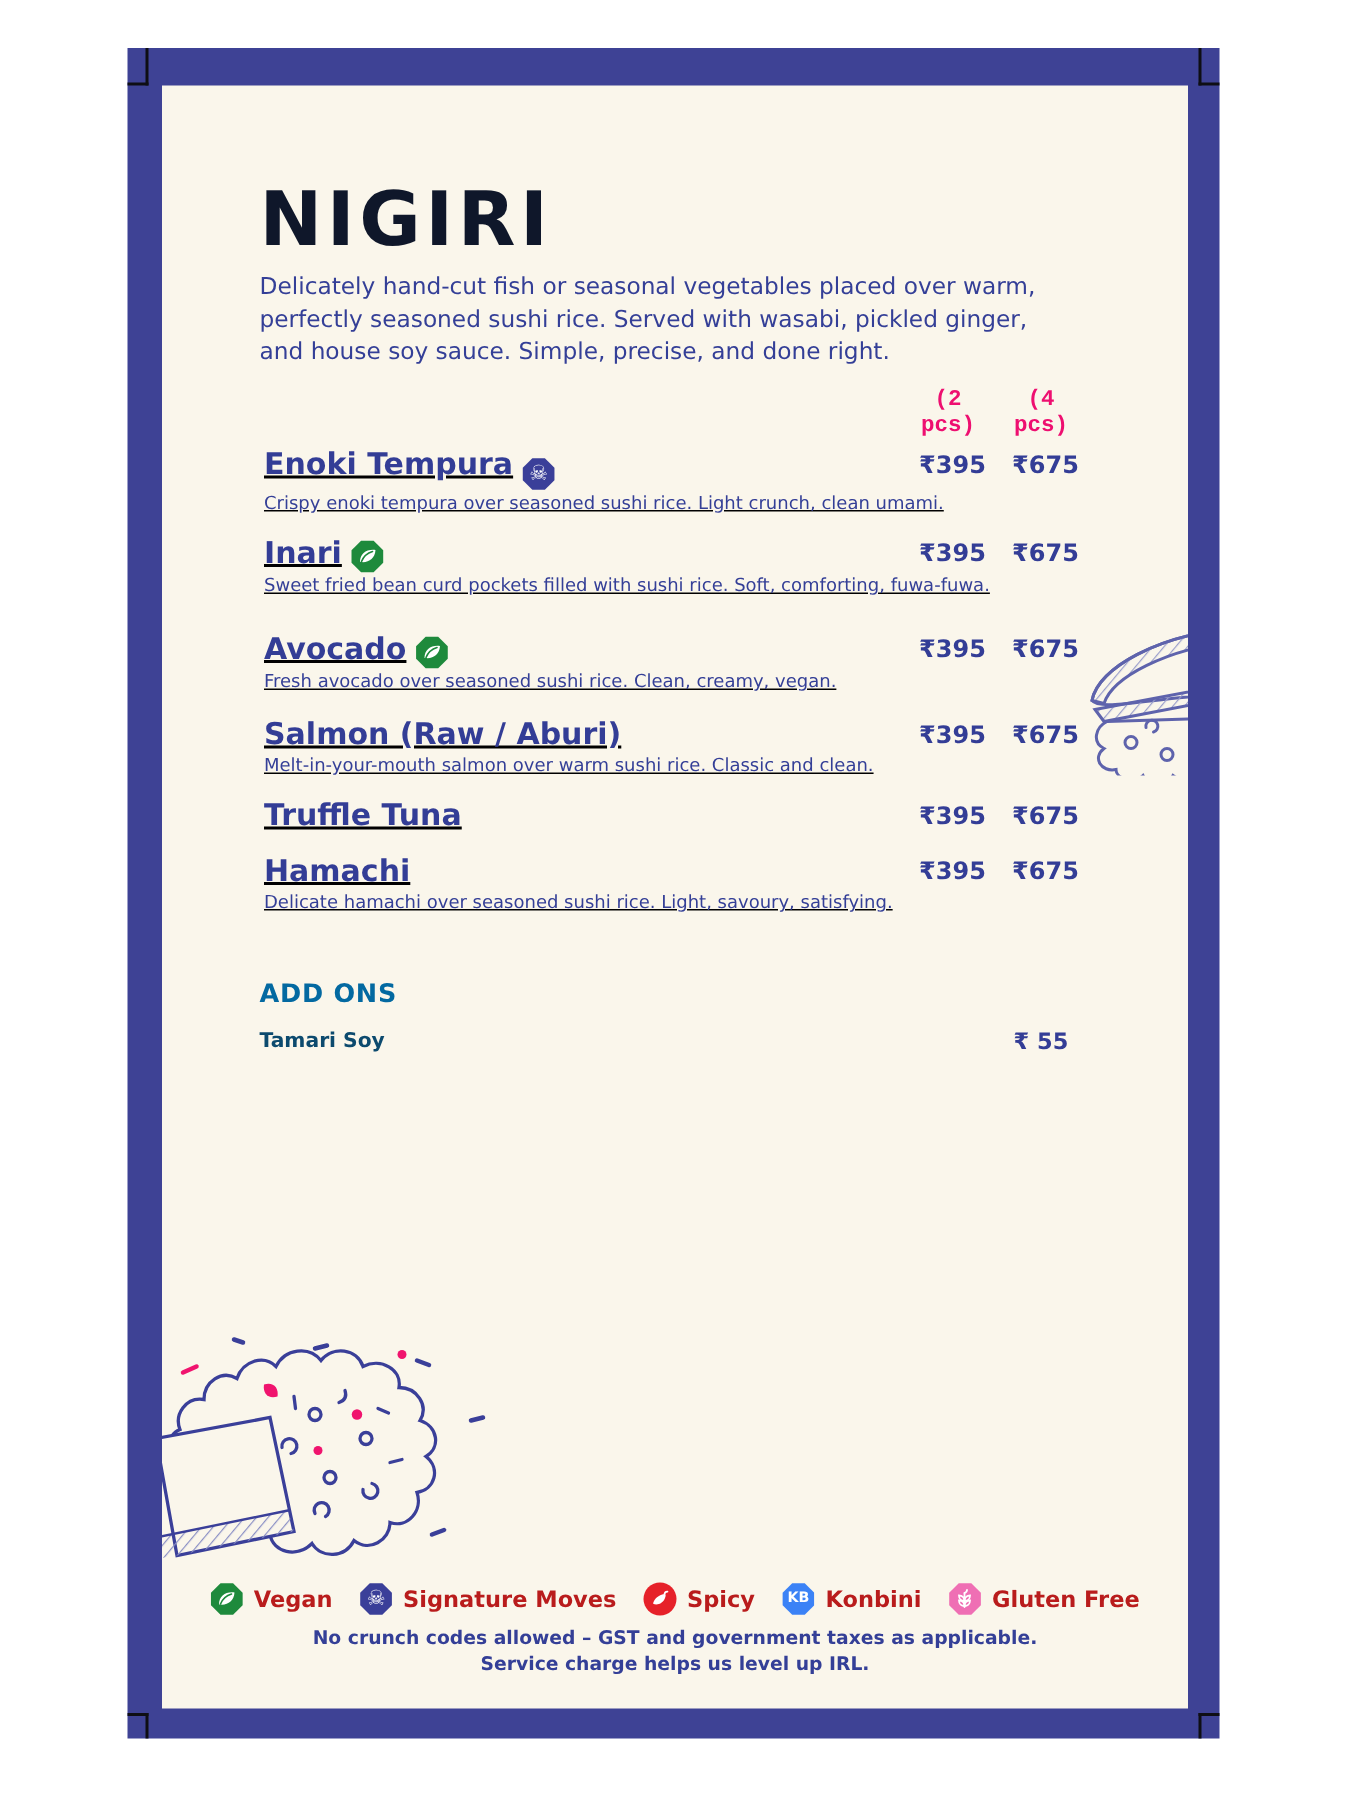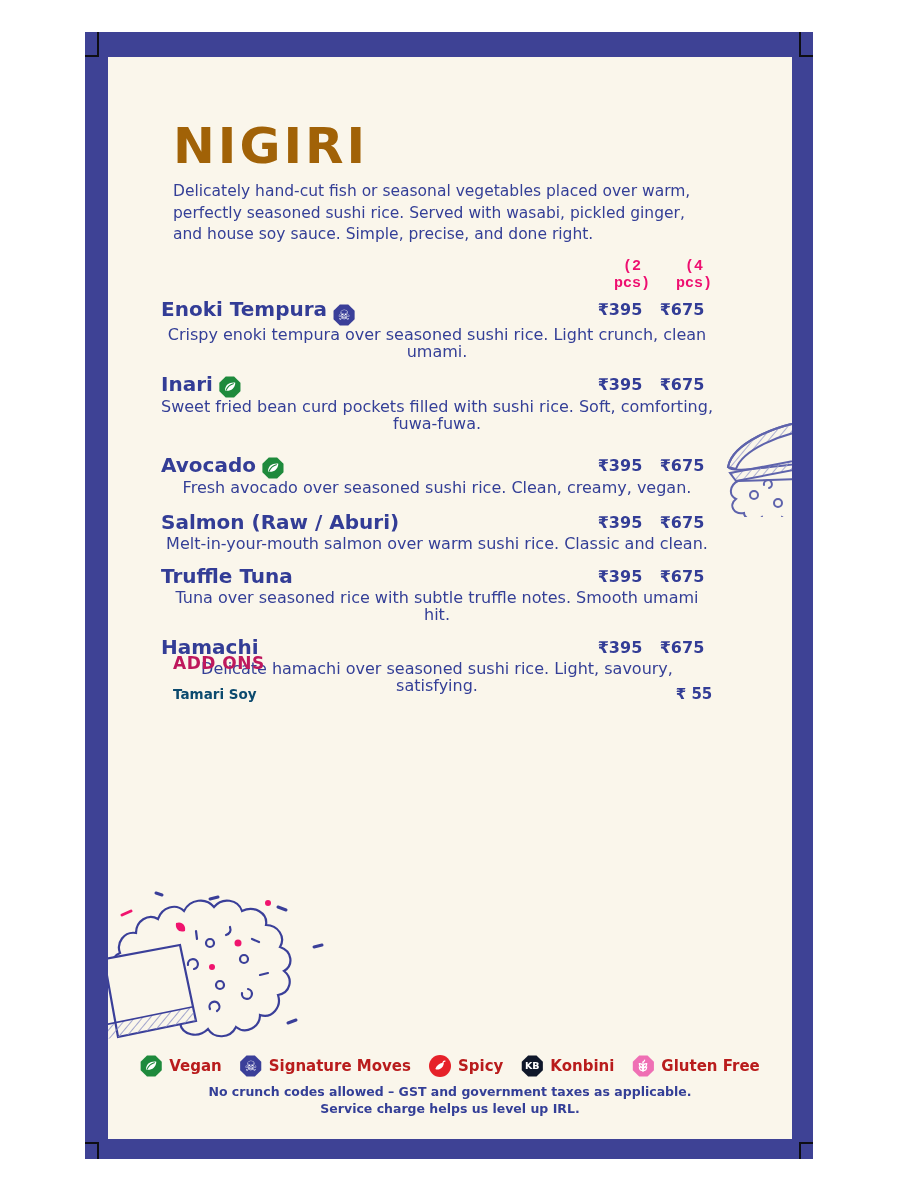--- a/index.html
+++ b/index.html
@@ -15,71 +15,71 @@
   .page{
     position:absolute;left:23px;top:25px;width:684px;height:1082px;
     background:#FAF6EB;overflow:hidden;
   }
   
   .mark{position:absolute;background:#0e0e14;}
   
   .title{
     position:absolute;left:65px;top:64px;
     font-size:50px;line-height:1;font-weight:bold;letter-spacing:3px;
-    color:#a16207;
+    color:#0f172a;
   }
   .intro{
     position:absolute;left:65px;top:124px;
     font-size:15.5px;line-height:21.5px;color:#343F97;
   }
   .intro span{display:block;}
   
   .cols{
     position:absolute;left:65px;top:201px;width:552px;
     display:flex;justify-content:flex-end;
   }
   .cols .cell{
     width:62px;text-align:center;color:#EE0F70;
     font-size:15px;font-weight:bold;font-family:Liberation Mono, monospace;
   }
   
-  .menu{position:absolute;left:53px;top:240px;width:552px;}
+  .menu{position:absolute;left:68px;top:240px;width:552px;text-decoration:underline;}
   .item{position:relative;margin-bottom:12px;}
   .item:nth-child(2){margin-bottom:21px;}
   .item:nth-child(3){margin-bottom:14px;}
   .item-name{
     font-size:20px;line-height:25px;font-weight:bold;color:#333D96;
   }
   .item-desc{
-    font-size:16px;line-height:17px;color:#343F97;text-align:center;
+    font-size:12px;line-height:17px;color:#343F97;
   }
   .prices{position:absolute;right:0;top:0;display:flex;}
   .price-cell{
     width:62px;text-align:center;font-size:16px;font-weight:bold;
     color:#333D96;line-height:25px;
   }
   
   .badge{
     display:inline-flex;align-items:center;justify-content:center;
     width:22px;height:22px;margin-left:6px;vertical-align:-4px;
     clip-path:polygon(31% 2%,69% 2%,98% 31%,98% 69%,69% 98%,31% 98%,2% 69%,2% 31%);
   }
   .badge.round{clip-path:none;border-radius:50%;}
   .badge svg{width:16px;height:16px;display:block;}
   .glyph{color:#fff;font-weight:bold;font-size:14px;line-height:1;}
   .glyph.kb{font-size:9.5px;letter-spacing:0;}
   .b-vegan{background:#1E8A3C;}
   .b-signature{background:#3A3F99;}
   .b-spicy{background:#E62129;}
-  .b-konbini{background:#0f172a;}
+  .b-konbini{background:#3b82f6;}
   .b-gluten{background:#EF6FB4;}
   
   .addons{position:absolute;left:65px;top:596px;width:552px;}
   .addons-title{
-    font-size:17px;font-weight:bold;letter-spacing:0.5px;color:#be185d;
+    font-size:17px;font-weight:bold;letter-spacing:0.5px;color:#0369a1;
   }
   .addon-row{position:relative;margin-top:11px;}
   .addon-name{font-size:13.5px;font-weight:bold;color:#0c4a6e;line-height:20px;}
   .addon-row .price-cell{font-size:15px;line-height:20px;}
   
   .legend{
     position:absolute;left:0;right:0;top:998px;
     display:flex;justify-content:center;align-items:center;gap:18px;
   }
   .legend-item{display:flex;align-items:center;gap:7px;}
@@ -215,21 +215,20 @@
         <div class="item-name"><span>Salmon (Raw / Aburi)</span></div>
         <div class="item-desc">Melt-in-your-mouth salmon over warm sushi rice. Classic and clean.</div>
         <div class="prices">
           <div class="price-cell">₹395</div>
           <div class="price-cell">₹675</div>
         </div>
       </div>
 
       <div class="item">
         <div class="item-name"><span>Truffle Tuna</span></div>
-        <div class="item-desc">Tuna over seasoned rice with subtle truffle notes. Smooth umami hit.</div>
         <div class="prices">
           <div class="price-cell">₹395</div>
           <div class="price-cell">₹675</div>
         </div>
       </div>
 
       <div class="item">
         <div class="item-name"><span>Hamachi</span></div>
         <div class="item-desc">Delicate hamachi over seasoned sushi rice. Light, savoury, satisfying.</div>
         <div class="prices">

